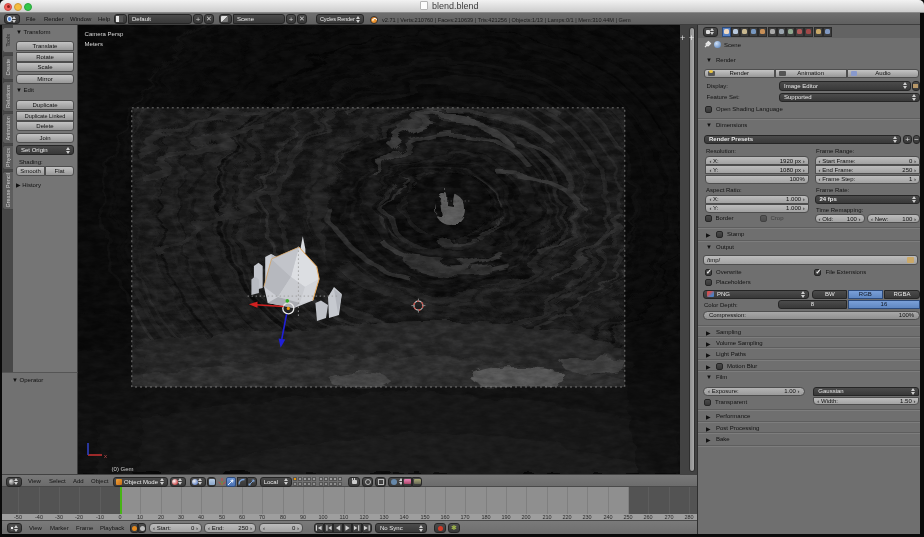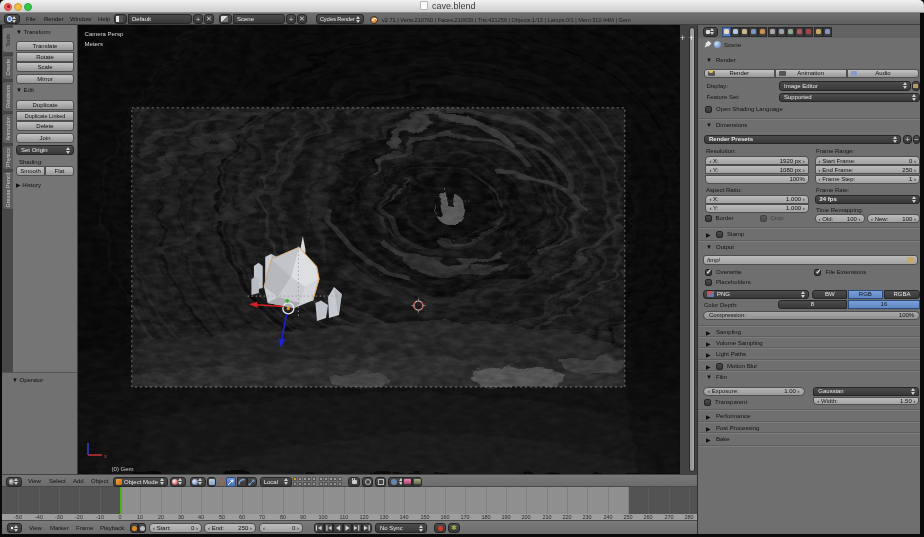--- a/index.html
+++ b/index.html
@@ -21,21 +21,21 @@
 .vtab span{writing-mode:vertical-rl;transform:rotate(180deg);font-size:5.5px;color:#cfcfcf;white-space:nowrap;overflow:hidden;max-height:100%}
 </style></head>
 <body>
 
 <div class="abs" style="left:0;top:0;width:924px;height:13px;background:linear-gradient(#f2f2f2,#cdcdcd);border-bottom:1px solid #8a8a8a;border-radius:5px 5px 0 0">
   <div class="abs" style="left:4px;top:2.5px;width:8px;height:8px;border-radius:50%;background:#f25e57;border:1px solid #c94942"></div>
   <div class="abs" style="left:6.5px;top:5px;width:3px;height:3px;border-radius:50%;background:#8a1f1b"></div>
   <div class="abs" style="left:14px;top:2.5px;width:8px;height:8px;border-radius:50%;background:#f5bd3e;border:1px solid #cf9935"></div>
   <div class="abs" style="left:24px;top:2.5px;width:8px;height:8px;border-radius:50%;background:#33c748;border:1px solid #2aa33c"></div>
   <div class="abs" style="left:420px;top:1px;width:8px;height:9px;background:#fdfdfd;border:1px solid #b5b5b5;border-radius:1px"></div>
-  <div class="abs" style="left:432px;top:1px;font-size:9px;color:#3c3c3c">cave.blend</div>
+  <div class="abs" style="left:432px;top:1px;font-size:9px;color:#3c3c3c">blend.blend</div>
 </div>
 
 <div class="abs" style="left:0;top:13px;width:924px;height:12px;background:linear-gradient(#6f6f6f,#606060);border-bottom:1px solid #3e3e3e">
   <div class="dark abs" style="left:4px;top:1px;width:16px;height:10px;padding-left:2px">
       <span style="width:6px;height:6px;border-radius:50%;background:#4d7fd0;display:inline-block;border:1px solid #dfe8f5"></span>
       <span class="updn">
         <i class="u"></i>
         <i class="d"></i>
       </span>
     </div>

